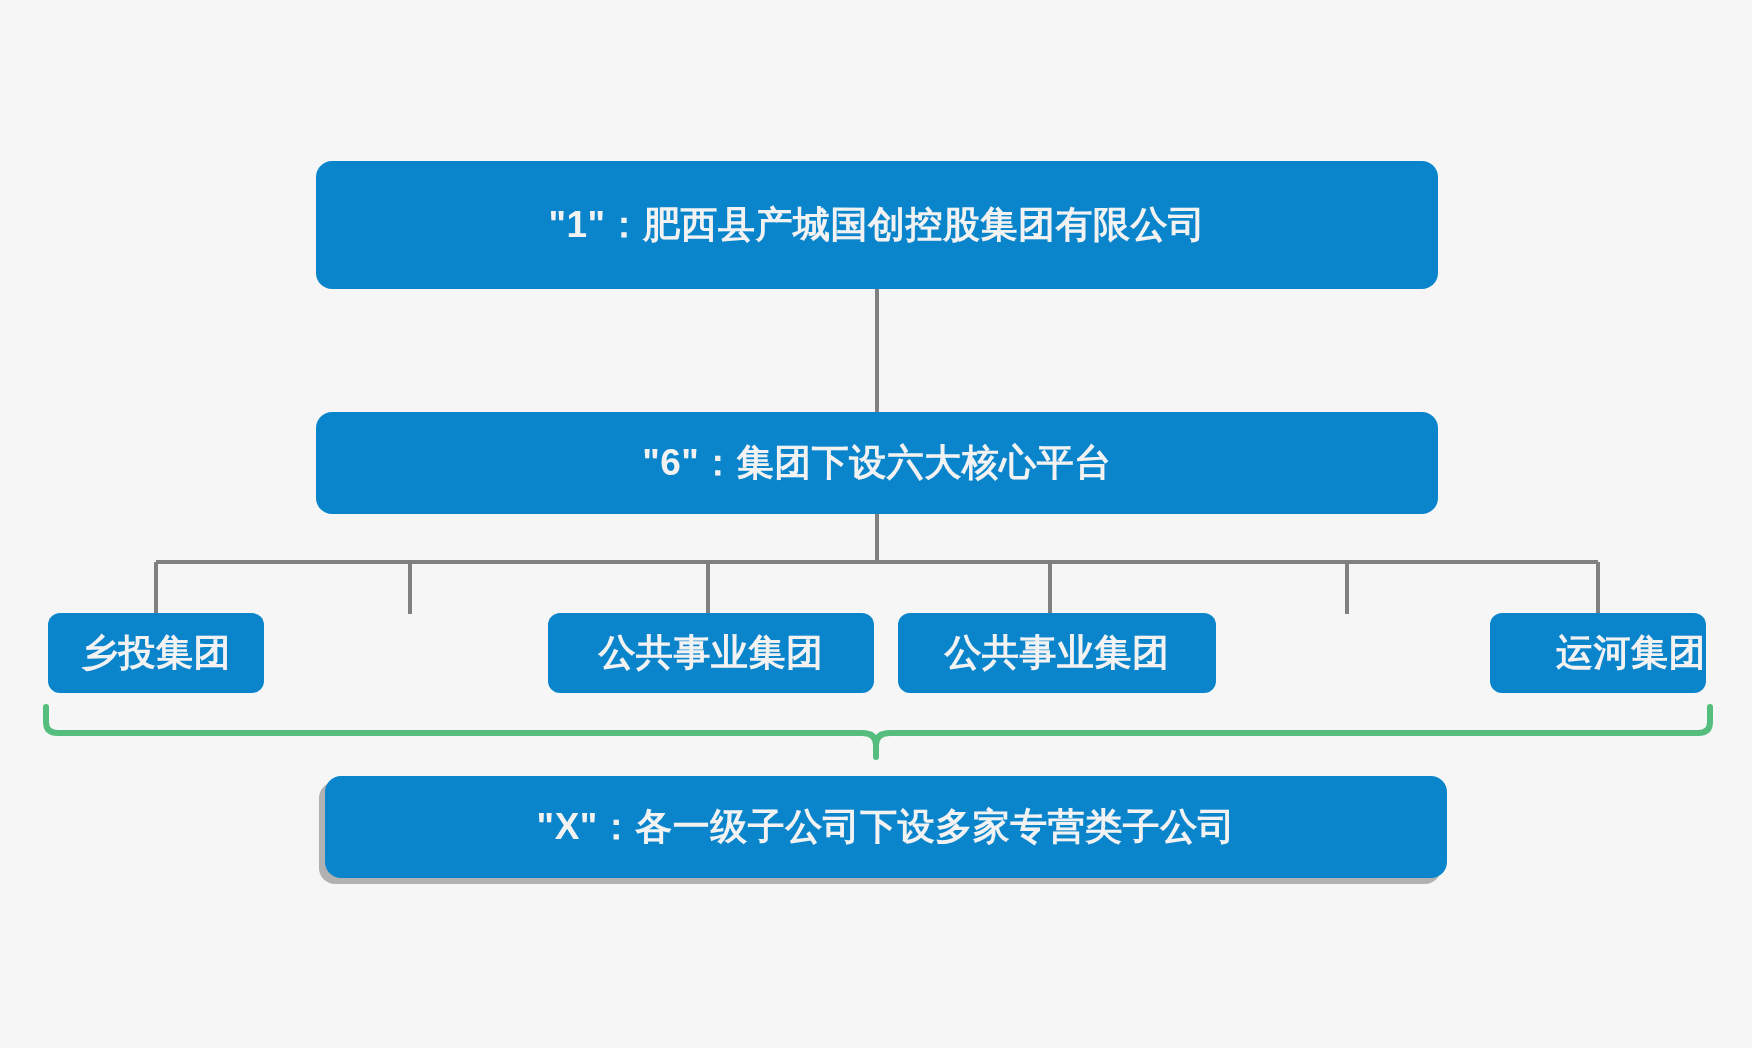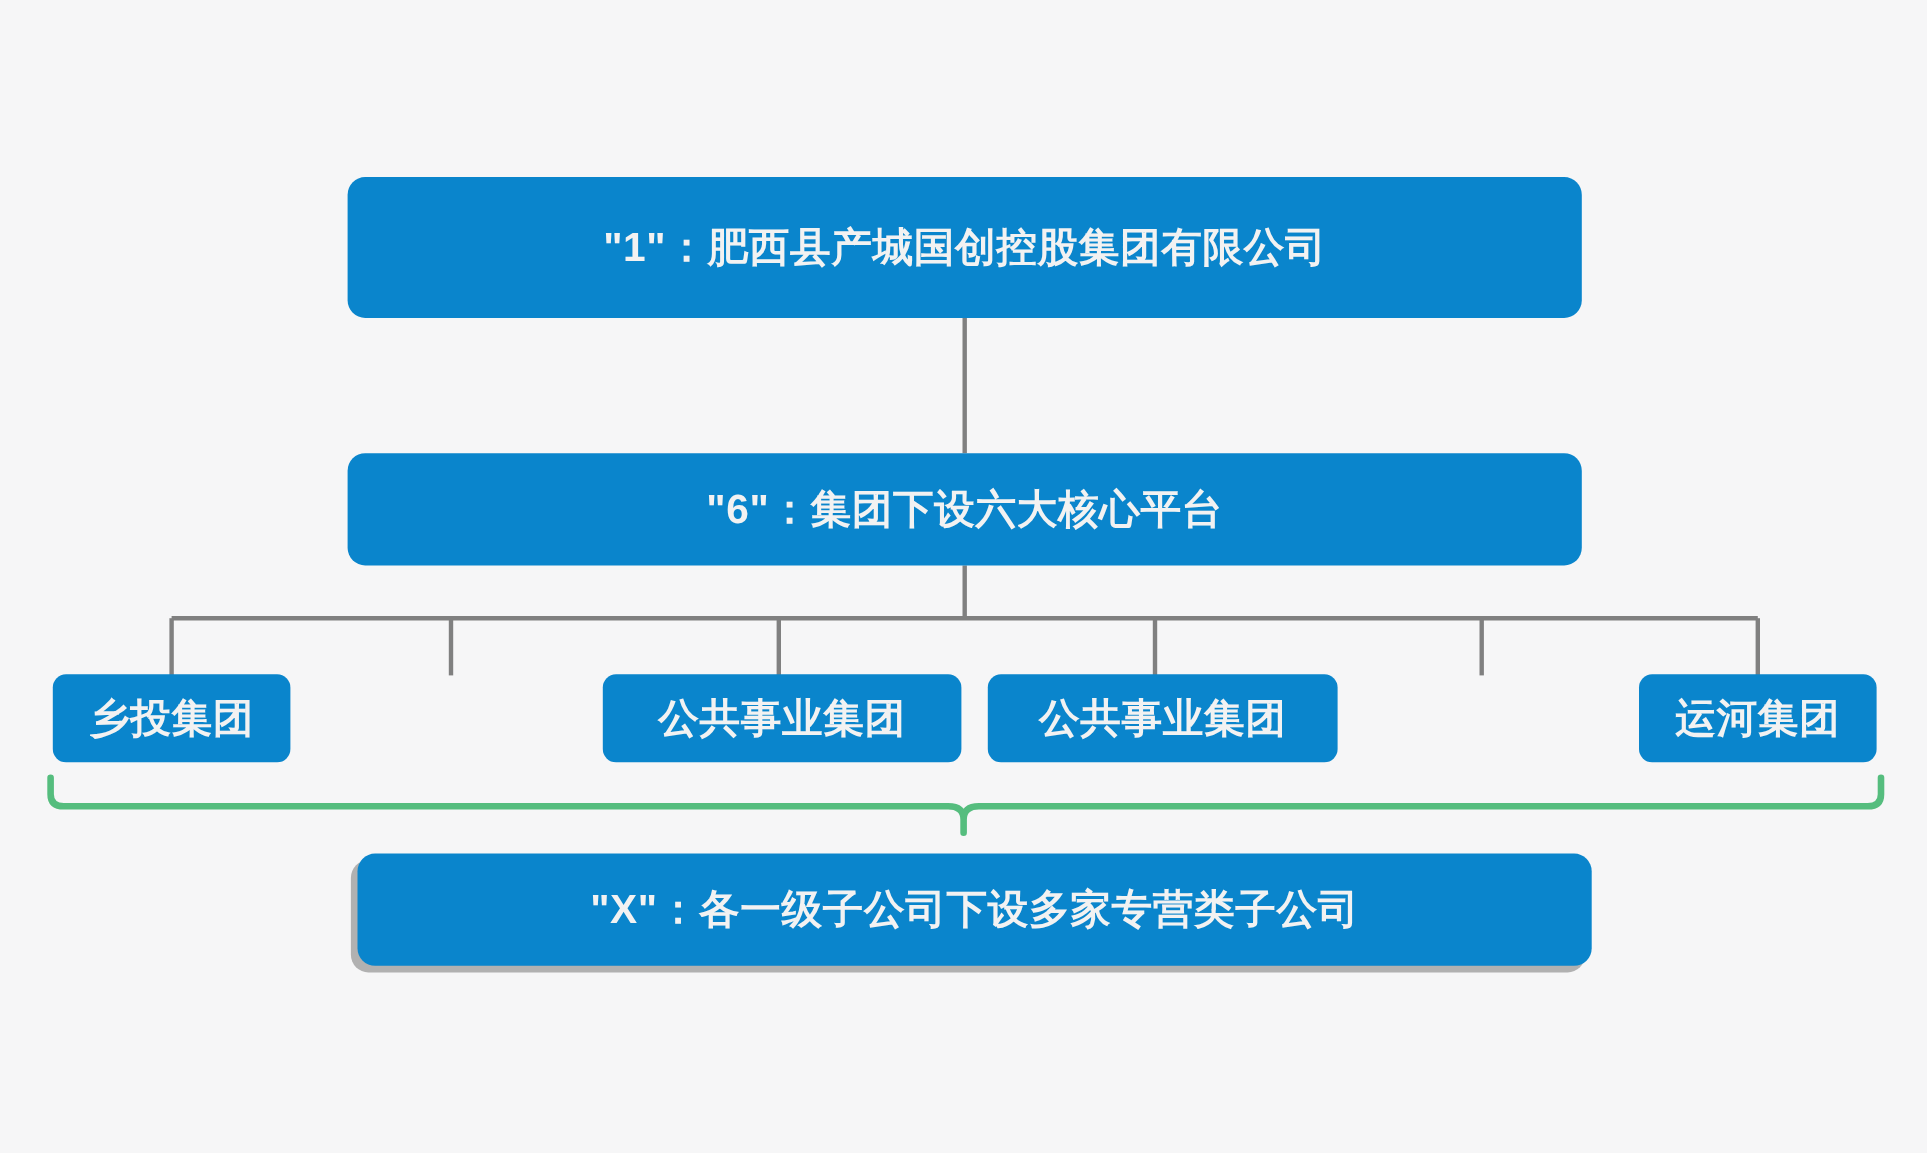--- a/index.html
+++ b/index.html
@@ -80,21 +80,21 @@
     height: 80px;
     border-radius: 12px;
     font-size: 37px;
     font-weight: bold;
   }
   #child-0 { left: 48px;   width: 216px; }
   #child-1 { left: 294px;  width: 216px; }
   #child-2 { left: 548px;  width: 326px; }
   #child-3 { left: 898px;  width: 318px; }
   #child-4 { left: 1243px; width: 216px; }
-  #child-5 { left: 1490px; width: 216px; }
+  #child-5 { left: 1490px; width: 216px; justify-content: flex-end; }
 
   .node-label {
     display: block;
   }
 </style>
 </head>
 <body>
 
 <div id="canvas">
 

